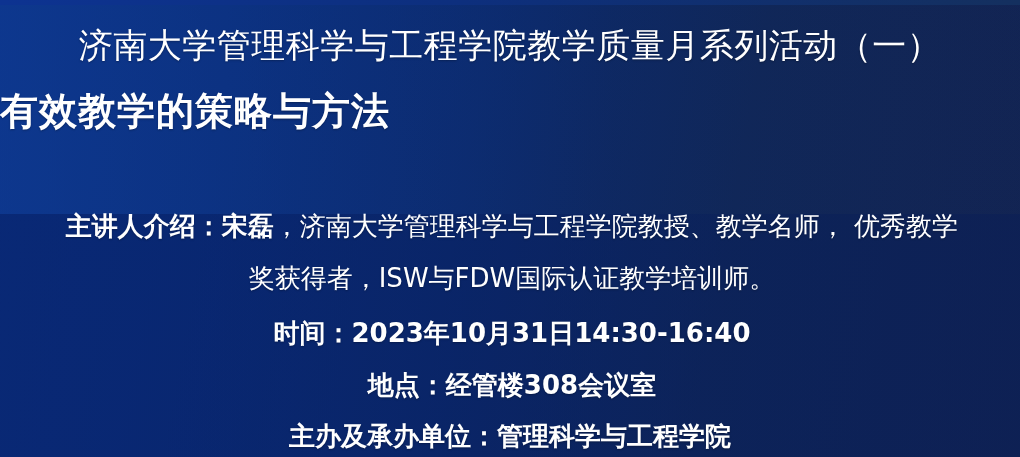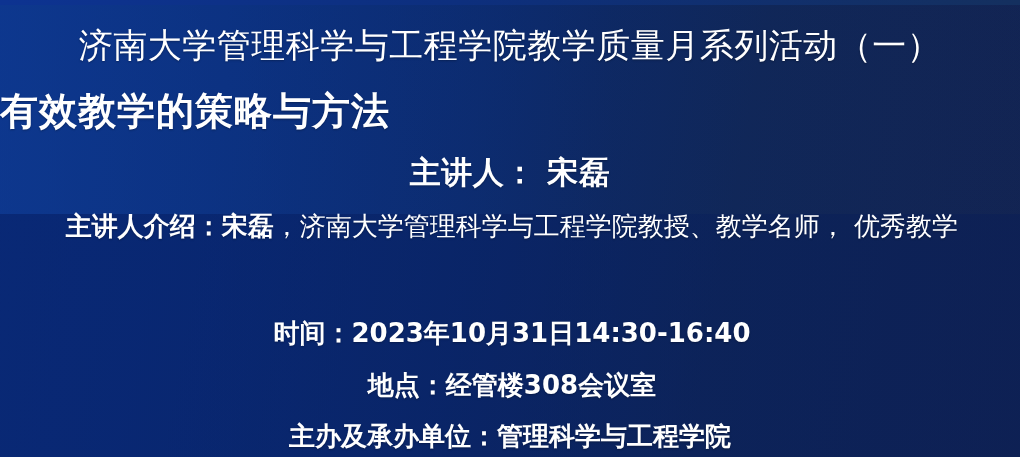--- a/index.html
+++ b/index.html
@@ -150,24 +150,24 @@
 <div class="poster">
 
   <div class="top-strip"></div>
 
   <div class="content">
 
     <div class="line headline-1">济南大学管理科学与工程学院教学质量月系列活动（一）</div>
 
     <div class="line headline-2">有效教学的策略与方法</div>
 
-    <div class="line headline-3">主讲人： 宋磊</div>
 
     <div class="line body-line b1"><span class="bold">主讲人介绍：</span><span class="bold">宋磊</span><span>，济南大学管理科学与工程学院教授、教学名师， 优秀教学</span></div>
 
+    <div class="line body-line b2">奖获得者，ISW与FDW国际认证教学培训师。</div>
 
     <div class="line body-line b3"><span>时间：</span><span>2023年10月31日14:30-16:40</span></div>
 
     <div class="line body-line b4"><span>地点：</span><span>经管楼308会议室</span></div>
 
     <div class="line footer-line">主办及承办单位：管理科学与工程学院</div>
 
   </div>
 </div>
 

